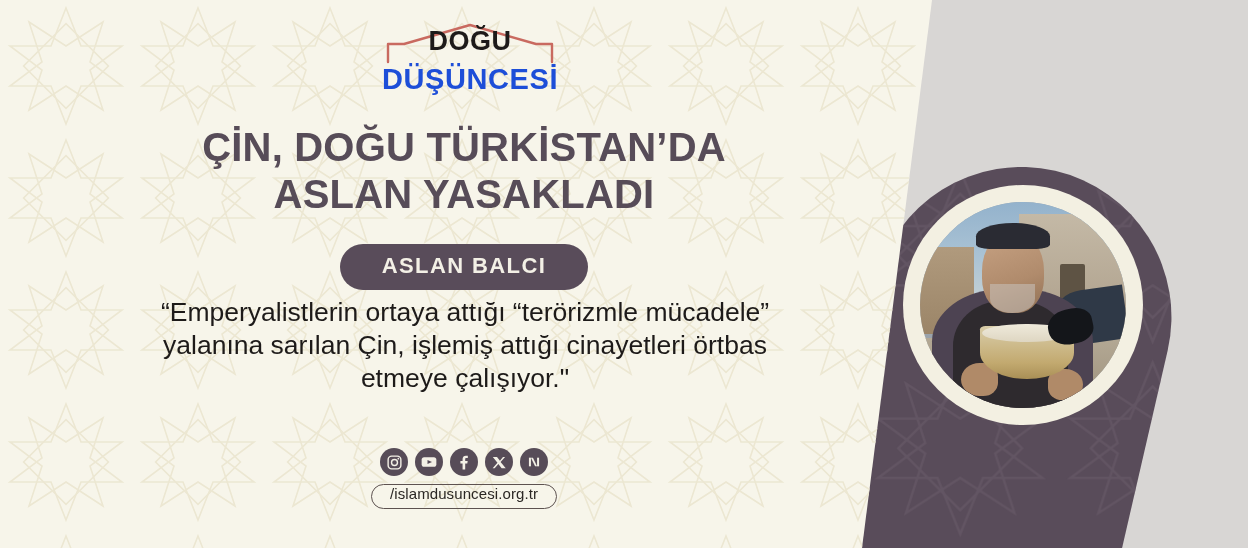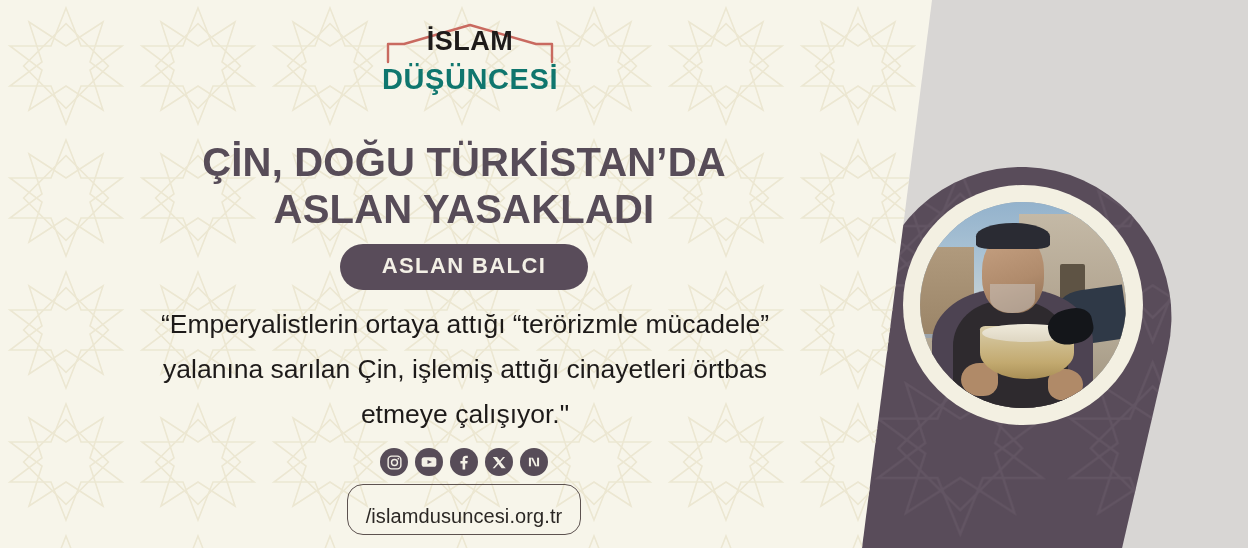--- a/index.html
+++ b/index.html
@@ -51,27 +51,27 @@
   }
   .logo-top{position:relative;width:172px;height:42px;}
   .logo-house{position:absolute;left:0;top:0;width:172px;height:42px;}
   .logo-islam{
     position:absolute;left:0;right:0;top:4px;text-align:center;
     font-size:27px;font-weight:700;letter-spacing:.5px;color:#1d1a19;
     font-family:"Liberation Sans", sans-serif;
   }
   .logo-dusuncesi{
     margin-top:-1px;
-    font-size:29px;font-weight:700;letter-spacing:.6px;color:#0f766e;
+    font-size:29px;font-weight:700;letter-spacing:.6px;color:#1d4ed8;
     font-family:"Liberation Sans", sans-serif;
   }
 
   
   .headline{
-    position:absolute;left:0;top:139px;width:928px;
+    position:absolute;left:0;top:124px;width:928px;
     text-align:center;color:#574c58;
     font-size:40px;line-height:47px;font-weight:800;letter-spacing:.2px;
   }
   .headline .l2{display:block;}
 
   
   .author-wrap{
     position:absolute;left:0;top:244px;width:928px;
     display:flex;justify-content:center;
   }
@@ -81,43 +81,43 @@
     padding:9px 42px 11px 42px;
     font-size:22px;font-weight:700;letter-spacing:1.4px;
   }
 
   
   .quote{
     position:absolute;left:0;top:296px;width:930px;
     text-align:center;color:#1d1a19;
     font-size:26.5px;line-height:33px;font-weight:400;
   }
-  .quote span{display:block;margin-top:12px;}
+  .quote span{display:block;}
 
   
   .socials{
     position:absolute;left:0;top:448px;width:928px;
     display:flex;justify-content:center;gap:7px;
   }
   .soc{
     width:28px;height:28px;border-radius:50%;
     background:#574c58;color:#f3f0e6;
     display:flex;align-items:center;justify-content:center;
   }
   .soc svg{display:block;}
 
   
   .url-wrap{
     position:absolute;left:0;top:484px;width:928px;
     display:flex;justify-content:center;
   }
   .url-pill{
     border:1.6px solid #5d5250;border-radius:16px;
-    padding:20px 18px 6px 18px;
-    font-size:20px;color:#2b2724;letter-spacing:.1px;
+    padding:0 18px 6px 18px;
+    font-size:15px;color:#2b2724;letter-spacing:.1px;
   }
 
   
   .photo-ring{
     position:absolute;left:903px;top:185px;
     width:240px;height:240px;border-radius:50%;
     background:#f3f0e2;
     display:flex;align-items:center;justify-content:center;
   }
   .photo{
@@ -220,21 +220,21 @@
       </defs>
       <rect width="960" height="548" fill="url(#starPatC)"></rect>
     </svg>
   </div>
 
   <div class="logo">
     <div class="logo-top">
       <svg class="logo-house" viewBox="0 0 172 42">
         <path d="M4 40 L4 22 L20 22 M86 3 L152 22 L168 22 L168 40 M86 3 L20 22" fill="none" stroke="#c96a60" stroke-width="2.4" stroke-linecap="round" stroke-linejoin="round"></path>
       </svg>
-      <div class="logo-islam">İSLAM</div>
+      <div class="logo-islam">DOĞU</div>
     </div>
     <div class="logo-dusuncesi">DÜŞÜNCESİ</div>
   </div>
 
   <div class="headline">
     <span class="l1">ÇİN, DOĞU TÜRKİSTAN’DA</span>
     <span class="l2">ASLAN YASAKLADI</span>
   </div>
 
   <div class="author-wrap">

